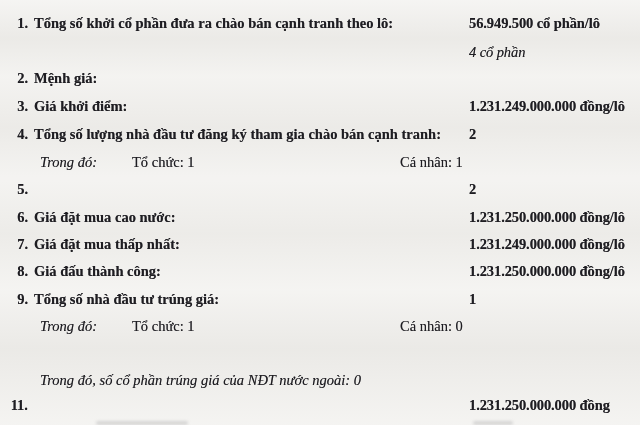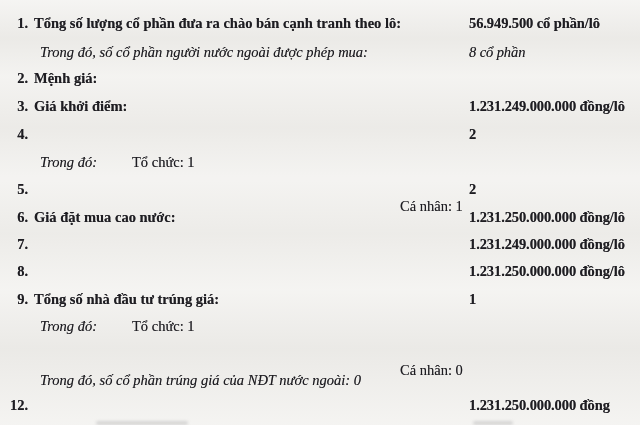--- a/index.html
+++ b/index.html
@@ -73,21 +73,20 @@
     position: absolute;
     left: 132px;
     font-style: normal;
     font-weight: normal;
   }
   .row.sub .ind {
     position: absolute;
     left: 400px;
     font-style: normal;
     font-weight: normal;
-    margin-top: 44px;
   }
   
   .row span {
     text-shadow: 0 0 0.6px rgba(30,29,34,0.55);
   }
   .artifact {
     position: absolute;
     background: rgba(110,108,112,0.22);
     filter: blur(1.5px);
     border-radius: 2px;
@@ -95,42 +94,42 @@
   .artifact.a1 { left: 96px;  top: 421px; width: 92px; height: 4px; }
   .artifact.a2 { left: 473px; top: 421px; width: 40px; height: 4px; }
 </style>
 </head>
 <body>
 
 <div class="page">
 
   <div class="row main" style="top:13px">
     <span class="num">1.</span>
-    <span class="label">Tổng số lượng cổ phần đưa ra chào bán cạnh tranh theo lô:</span>
+    <span class="label">Tổng số khởi cổ phần đưa ra chào bán cạnh tranh theo lô:</span>
     <span class="value">56.949.500 cổ phần/lô</span>
   </div>
 
   <div class="row sub" style="top:42px">
-    <span class="prefix">Trong đó, số cổ phần người nước ngoài được phép mua:</span>
-    <span class="value">8 cổ phần</span>
+    <span class="value">4 cổ phần</span>
   </div>
 
   <div class="row main" style="top:68px">
     <span class="num">2.</span>
     <span class="label">Mệnh giá:</span>
   </div>
 
   <div class="row main" style="top:96px">
     <span class="num">3.</span>
     <span class="label">Giá khởi điểm:</span>
     <span class="value">1.231.249.000.000 đồng/lô</span>
   </div>
 
   <div class="row main" style="top:124px">
     <span class="num">4.</span>
+    <span class="label">Tổng số lượng nhà đầu tư đăng ký tham gia chào bán cạnh tranh:</span>
     <span class="value">2</span>
   </div>
 
   <div class="row sub" style="top:152px">
     <span class="prefix">Trong đó:</span>
     <span class="org">Tổ chức: 1</span>
     <span class="ind">Cá nhân: 1</span>
   </div>
 
   <div class="row main" style="top:179px">
@@ -139,25 +138,27 @@
   </div>
 
   <div class="row main" style="top:207px">
     <span class="num">6.</span>
     <span class="label">Giá đặt mua cao nước:</span>
     <span class="value">1.231.250.000.000 đồng/lô</span>
   </div>
 
   <div class="row main" style="top:234px">
     <span class="num">7.</span>
+    <span class="label">Giá đặt mua thấp nhất:</span>
     <span class="value">1.231.249.000.000 đồng/lô</span>
   </div>
 
   <div class="row main" style="top:261px">
     <span class="num">8.</span>
+    <span class="label">Giá đấu thành công:</span>
     <span class="value">1.231.250.000.000 đồng/lô</span>
   </div>
 
   <div class="row main" style="top:289px">
     <span class="num">9.</span>
     <span class="label">Tổng số nhà đầu tư trúng giá:</span>
     <span class="value">1</span>
   </div>
 
   <div class="row sub" style="top:316px">
@@ -165,20 +166,20 @@
     <span class="org">Tổ chức: 1</span>
     <span class="ind">Cá nhân: 0</span>
   </div>
 
 
   <div class="row sub" style="top:370px">
     <span class="prefix">Trong đó, số cổ phần trúng giá của NĐT nước ngoài: 0</span>
   </div>
 
   <div class="row main" style="top:395px">
-    <span class="num">12.</span>
+    <span class="num">11.</span>
     <span class="value">1.231.250.000.000 đồng</span>
   </div>
 
   <div class="artifact a1"></div>
   <div class="artifact a2"></div>
 
 </div>
 
 </body></html>

